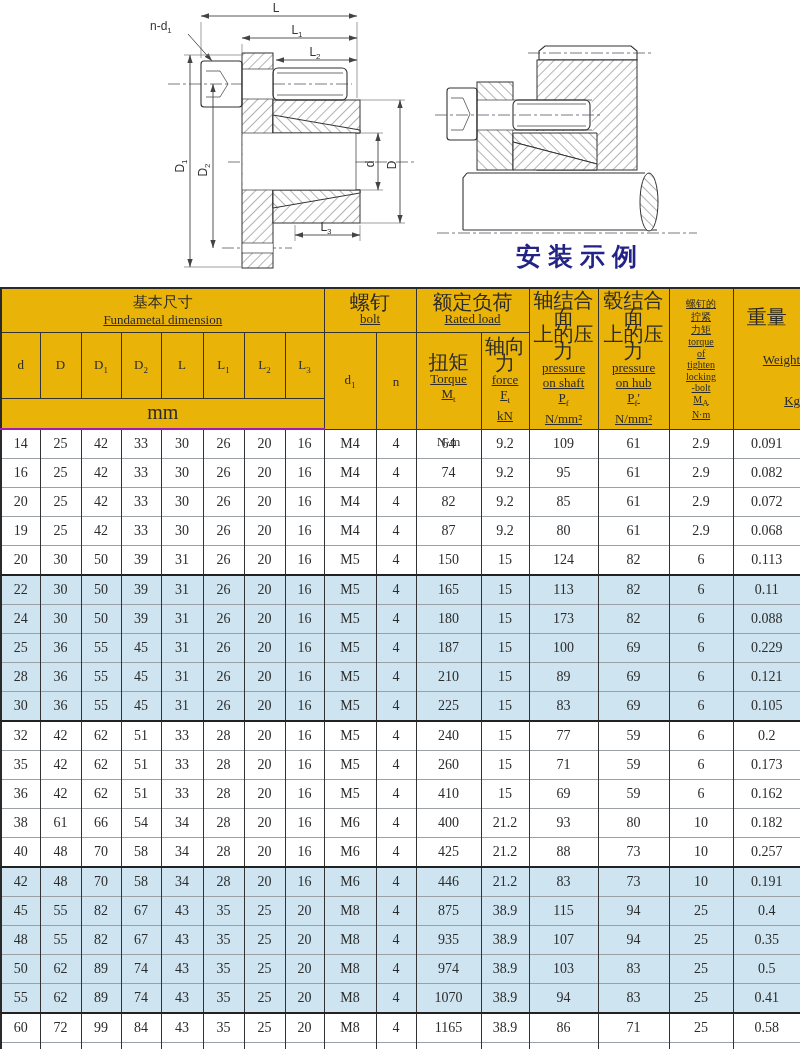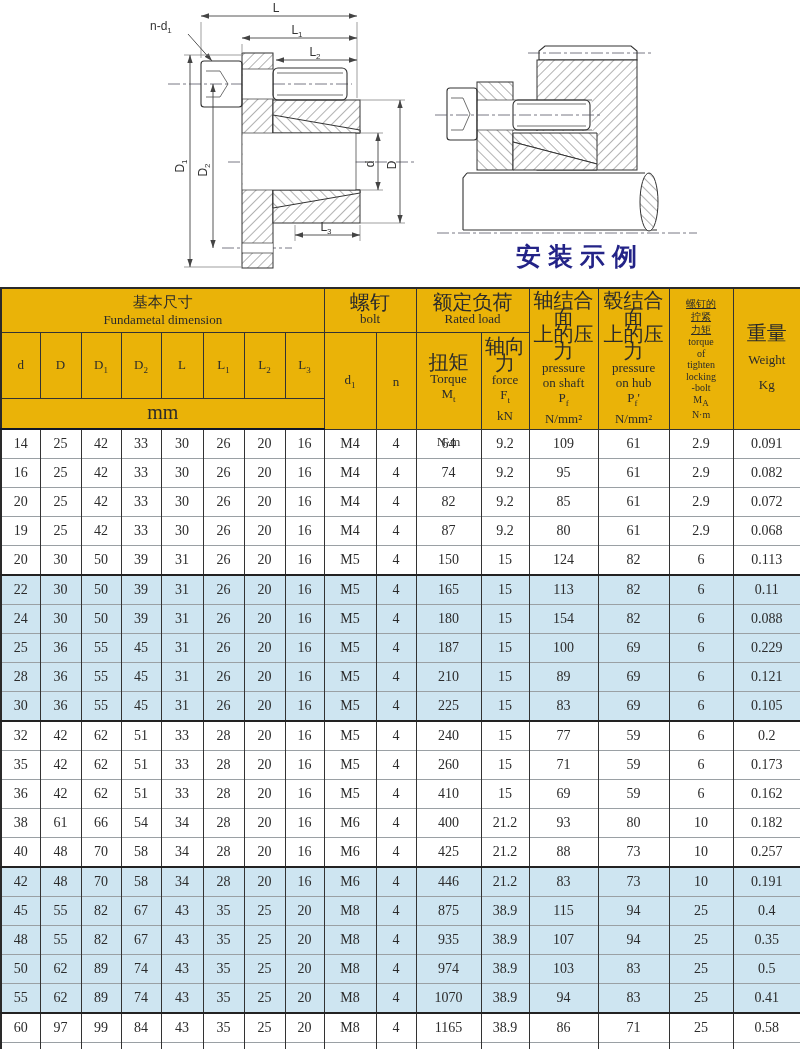--- a/index.html
+++ b/index.html
@@ -21,29 +21,29 @@
            font-size:25px;font-weight:bold;color:#232387;letter-spacing:7px;}
   
   table.spec{position:absolute;left:0;top:287px;width:800px;border-collapse:collapse;
              table-layout:fixed;border:2px solid #2a2a2a;}
   table.spec th,table.spec td{padding:0;text-align:center;vertical-align:middle;
              font-weight:normal;overflow:visible;}
   thead th{border:1px solid #333;background:#eab308;color:#2b2b2b;}
   thead tr.hr1{height:44px;}
   thead tr.hr2{height:66px;}
   thead tr.hr3{height:31px;}
-  thead tr:last-child th{border-bottom:2px solid #0f172a;}
+  thead tr:last-child th{border-bottom:2px solid #a21caf;}
   .zh{font-size:20px;line-height:17px;}
-  .en{font-size:13px;line-height:15px;}
+  .en{font-size:13px;line-height:15px;text-decoration:underline;}
   .sym{font-size:13px;}
   sub{font-size:9px;}
   .ma-cell .zh{font-size:10px;line-height:13px;text-decoration:underline;}
   .ma-cell .en{font-size:10px;line-height:11.5px;}
   .big-zh{font-size:15px;line-height:19px;}
-  .sp{margin-top:10px;}
+  .sp{margin-top:26px;text-align:right;}
   .th-rel{position:relative;z-index:5;}
   .overlap-unit{position:absolute;left:0;right:0;bottom:-21px;text-align:center;
                 font-size:13px;color:#333;pointer-events:none;}
   tbody td{font-size:14px;color:#2b2b2b;height:28px;
            border-left:1px solid #333;border-right:1px solid #333;
            border-top:1px solid #9aa0a4;background:#fff;}
   tbody tr.shaded td{background:#cee5f1;}
   tbody tr.gstart td{border-top:2px solid #222;}
 </style>
 </head>
@@ -388,21 +388,21 @@
           <td>50</td>
           <td>39</td>
           <td>31</td>
           <td>26</td>
           <td>20</td>
           <td>16</td>
           <td>M5</td>
           <td>4</td>
           <td>180</td>
           <td>15</td>
-          <td>154</td>
+          <td>173</td>
           <td>82</td>
           <td>6</td>
           <td>0.088</td>
         </tr>
         <tr class="shaded">
           <td>25</td>
           <td>36</td>
           <td>55</td>
           <td>45</td>
           <td>31</td>
@@ -629,21 +629,21 @@
           <td>4</td>
           <td>1070</td>
           <td>38.9</td>
           <td>94</td>
           <td>83</td>
           <td>25</td>
           <td>0.41</td>
         </tr>
         <tr class="gstart">
           <td>60</td>
-          <td>97</td>
+          <td>72</td>
           <td>99</td>
           <td>84</td>
           <td>43</td>
           <td>35</td>
           <td>25</td>
           <td>20</td>
           <td>M8</td>
           <td>4</td>
           <td>1165</td>
           <td>38.9</td>

